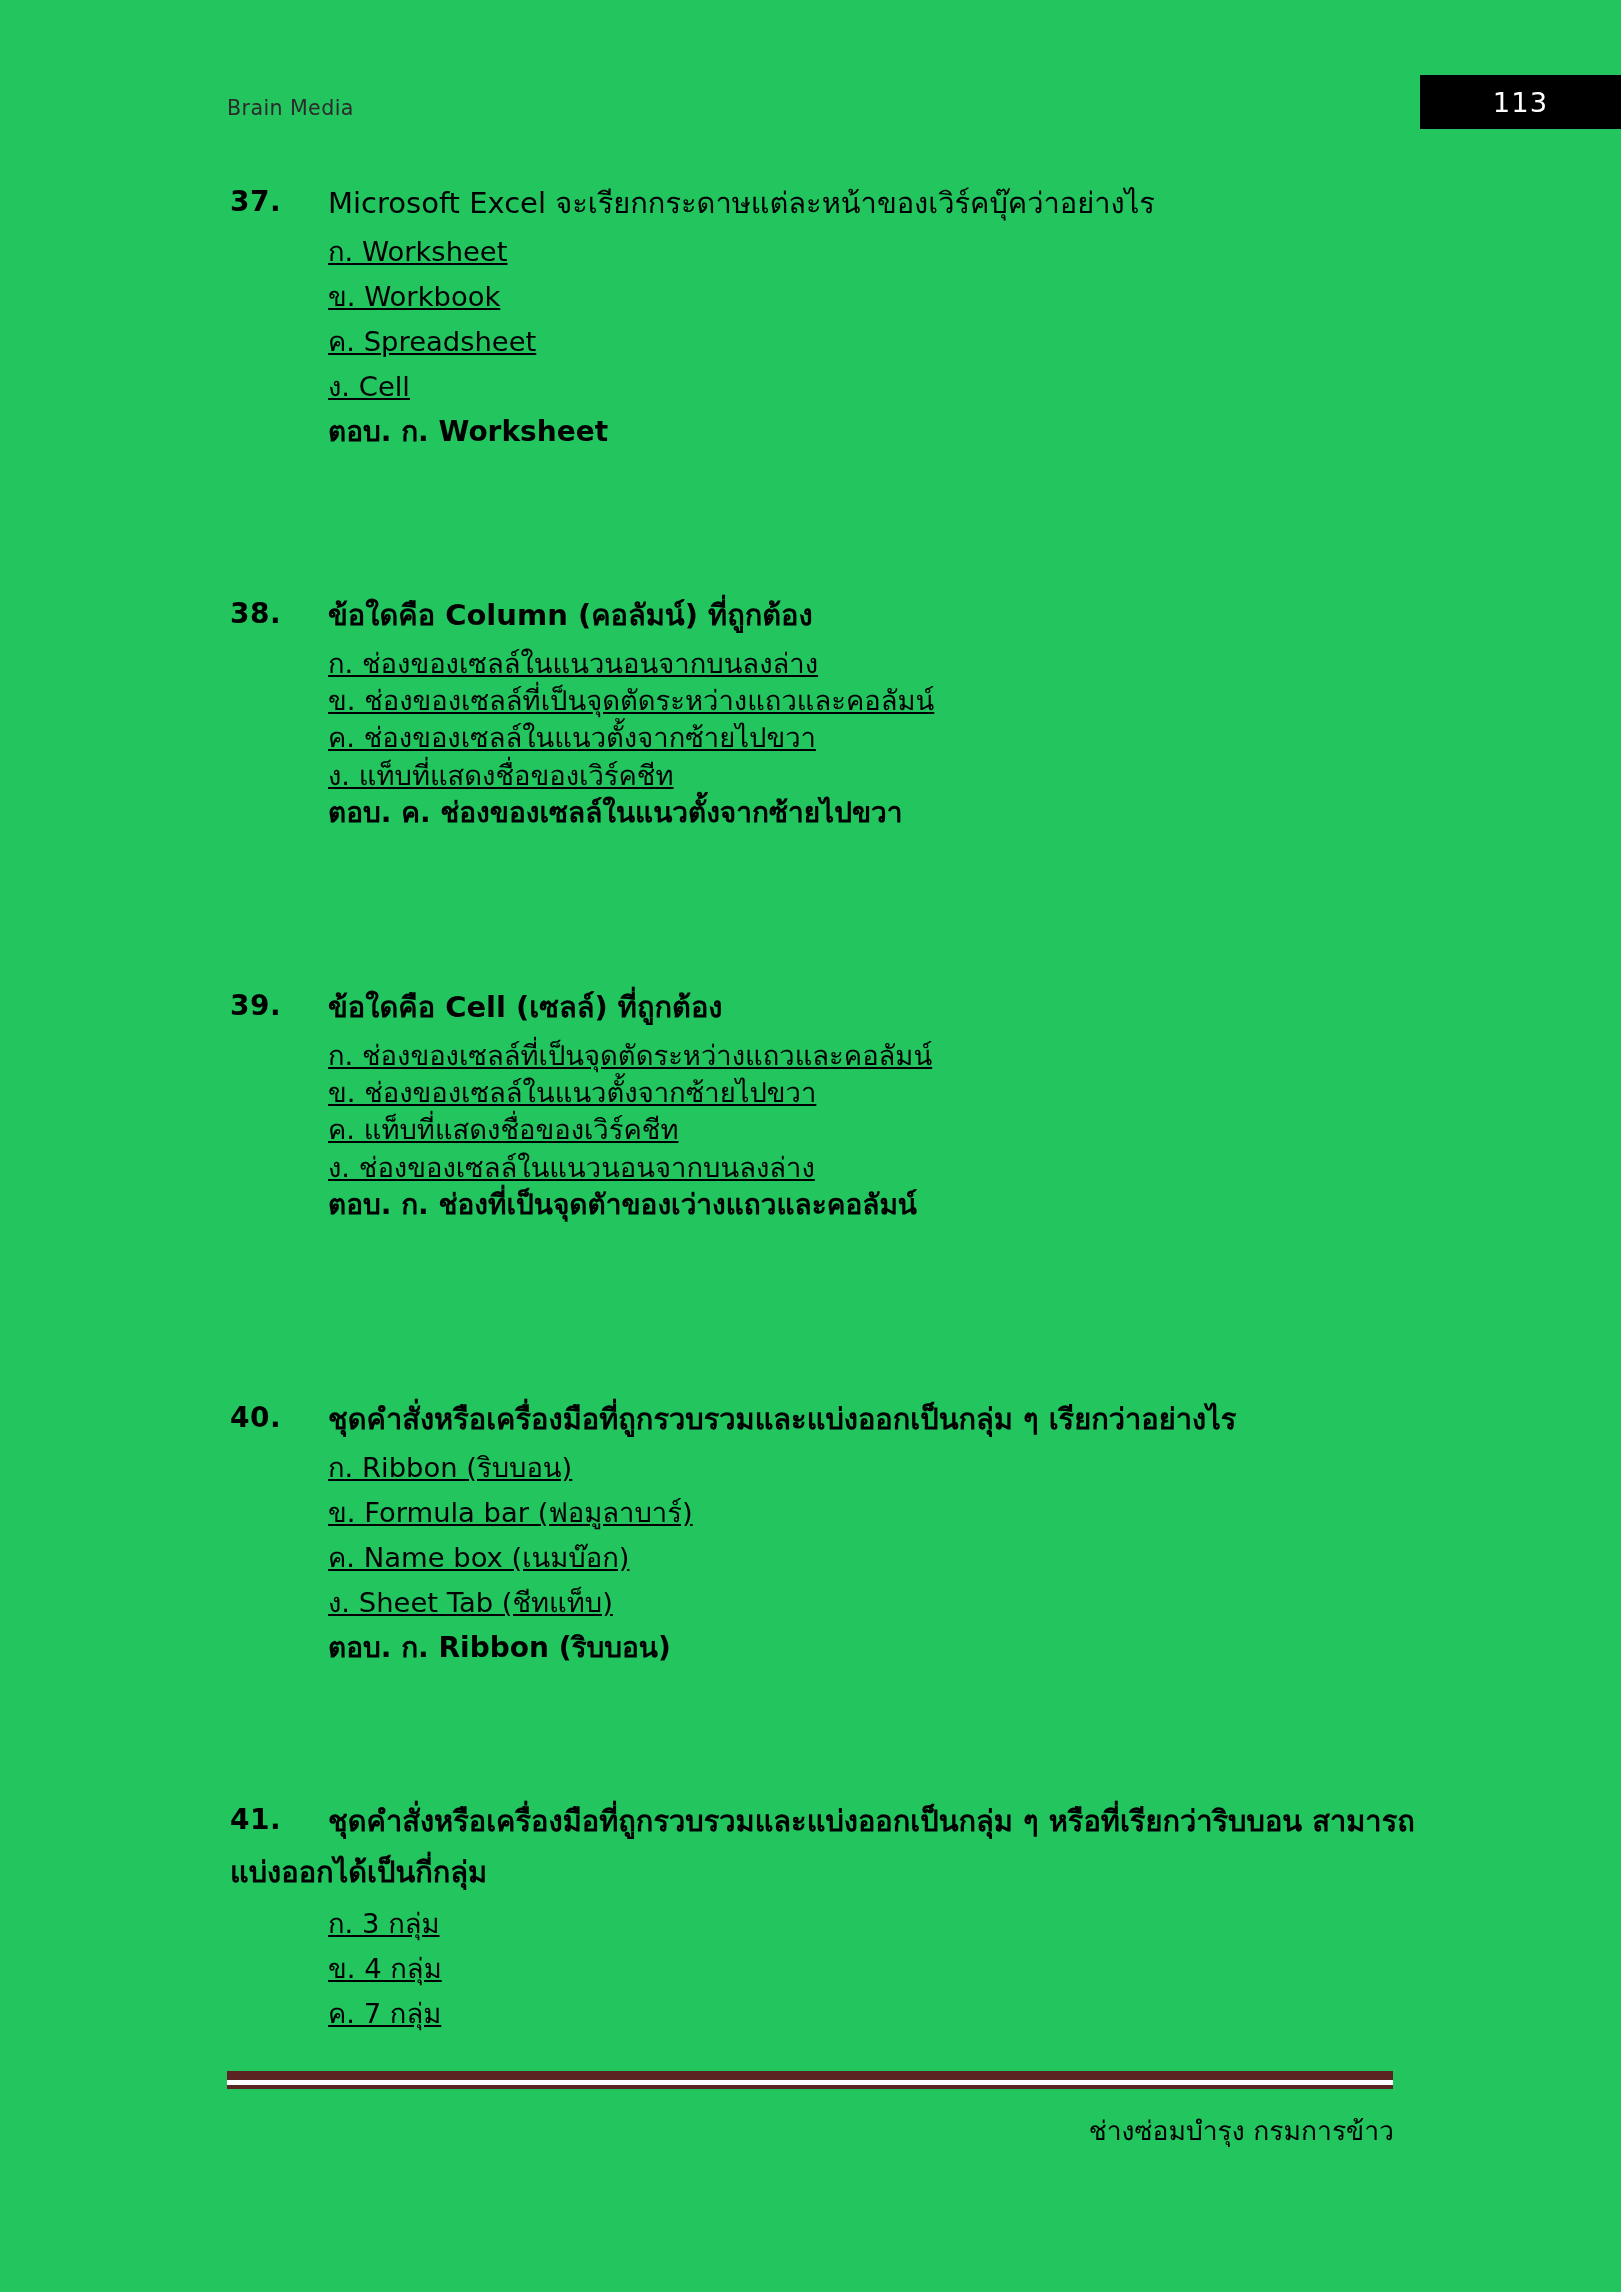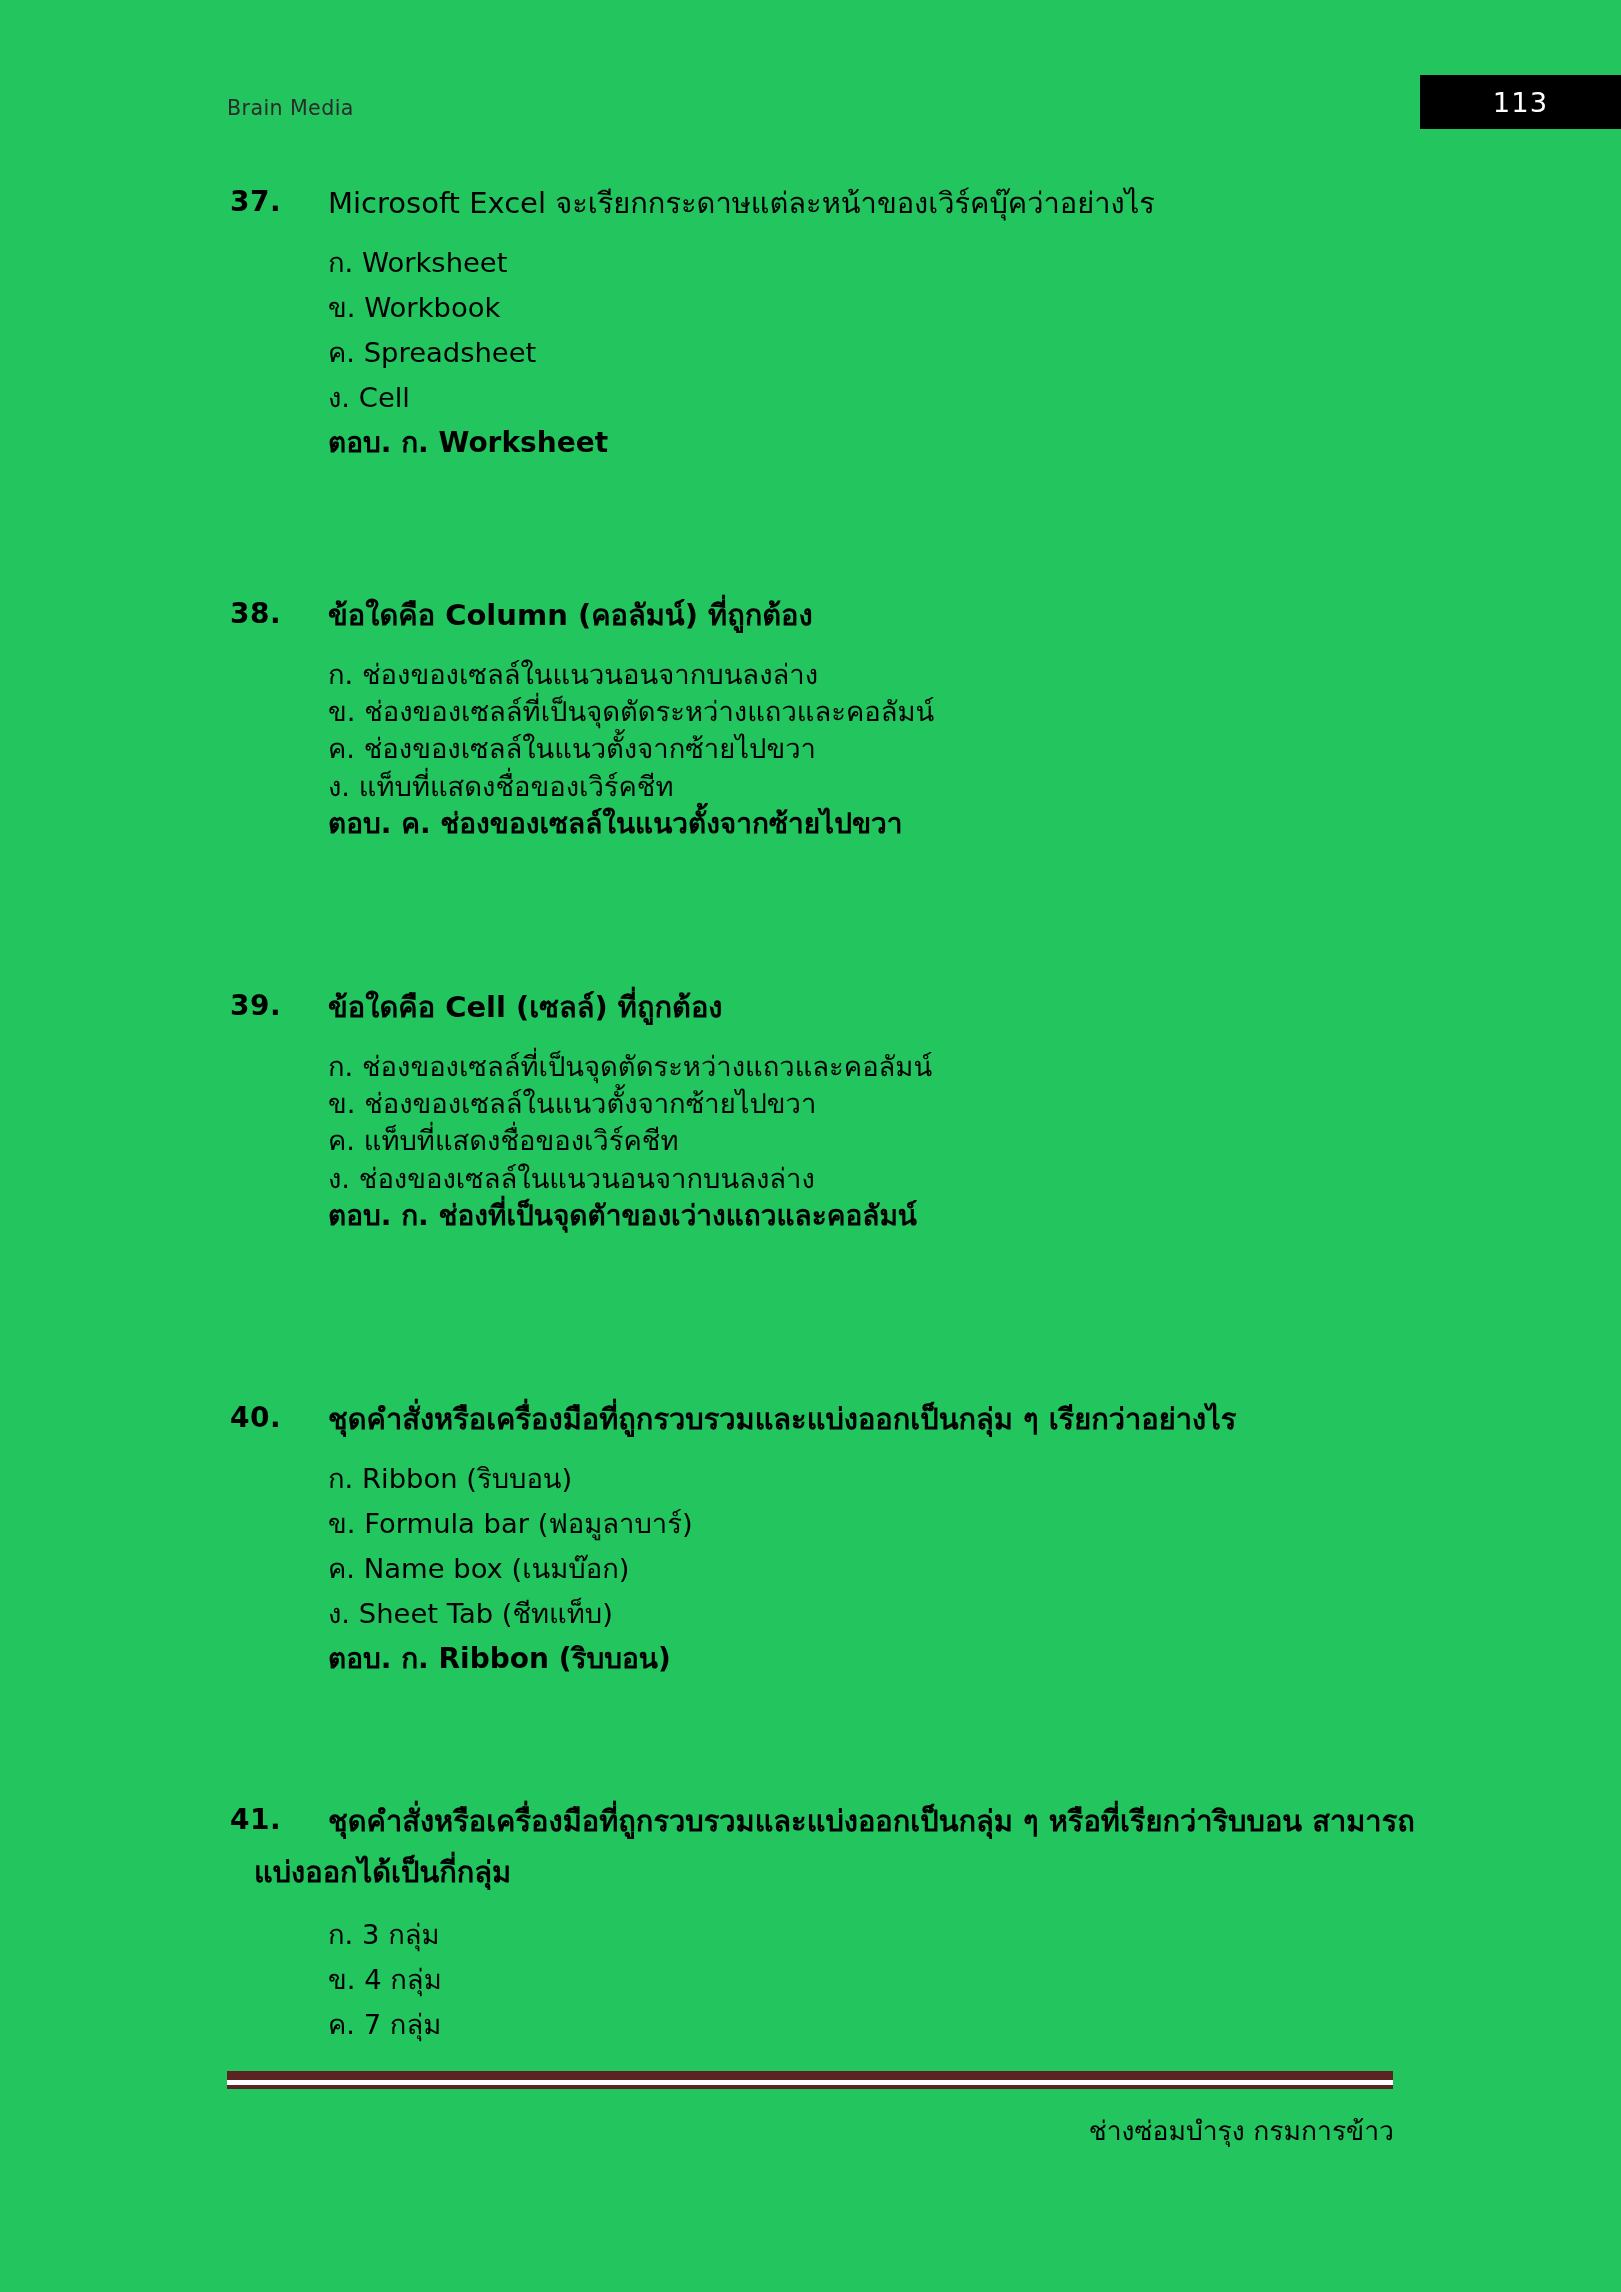--- a/index.html
+++ b/index.html
@@ -74,25 +74,25 @@
   .qtext.bold {
     font-weight: bold;
   }
   .qtext-cont {
     display: block;
     padding-left: 230px;
     font-size: 29px;
     font-weight: bold;
     margin-top: 7.8px;
     white-space: nowrap;
-    margin-left: 24px;
   }
   .options {
-    margin-top: 26px;
+    margin-top: 15px;
     padding-left: 328px;
+    text-decoration: underline;
   }
   .option {
     font-size: 27.4px;
     line-height: 1.0;
     margin-bottom: 17.6px;
     white-space: nowrap;
   }
   .options.tight .option {
     margin-bottom: 9.8px;
   }

